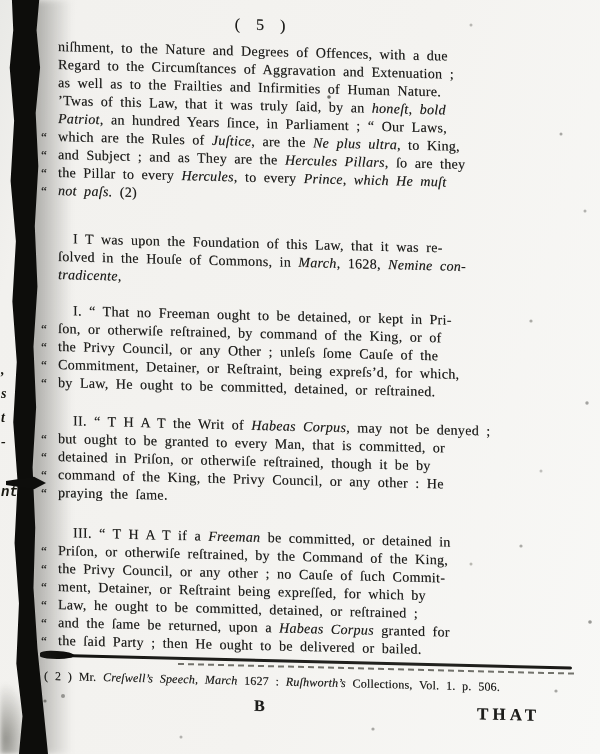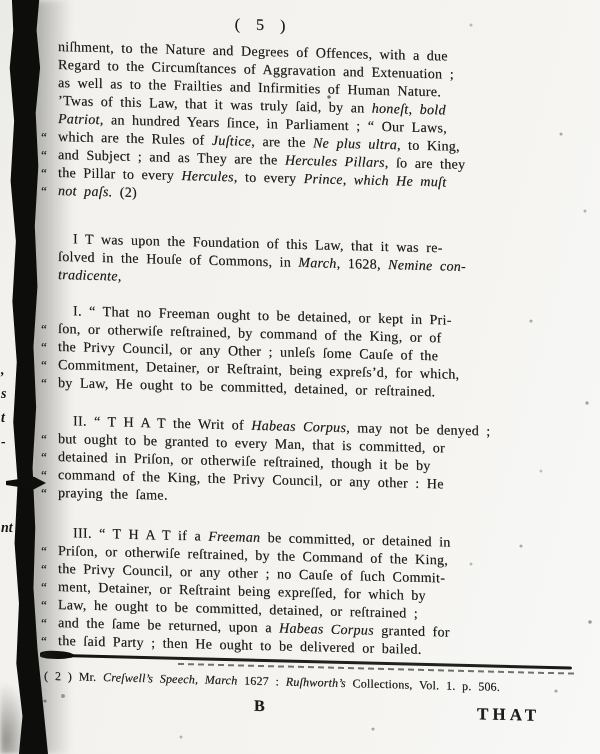--- a/index.html
+++ b/index.html
@@ -191,20 +191,20 @@
       <span class="catch">THAT</span>
     </div>
   </div>
 
   <div class="gutter-glow"></div>
   <div id="bleedthrough">
       <div class="bleed-frag" style="top: 362px;">,</div>
       <div class="bleed-frag" style="top: 386px;">s</div>
       <div class="bleed-frag" style="top: 410px;">t</div>
       <div class="bleed-frag" style="top: 434px;">-</div>
-      <div class="bleed-frag" style="top: 520px;">nt</div>
+      <div class="bleed-frag" style="top: 484px; font-family: Liberation Mono, monospace;">nt</div>
     </div>
   <div class="gutter"></div>
   <div class="ink-arrow"></div>
   <div class="speckles"></div>
   <div class="corner-smudge"></div>
 
 </div>
 
 </body></html>

